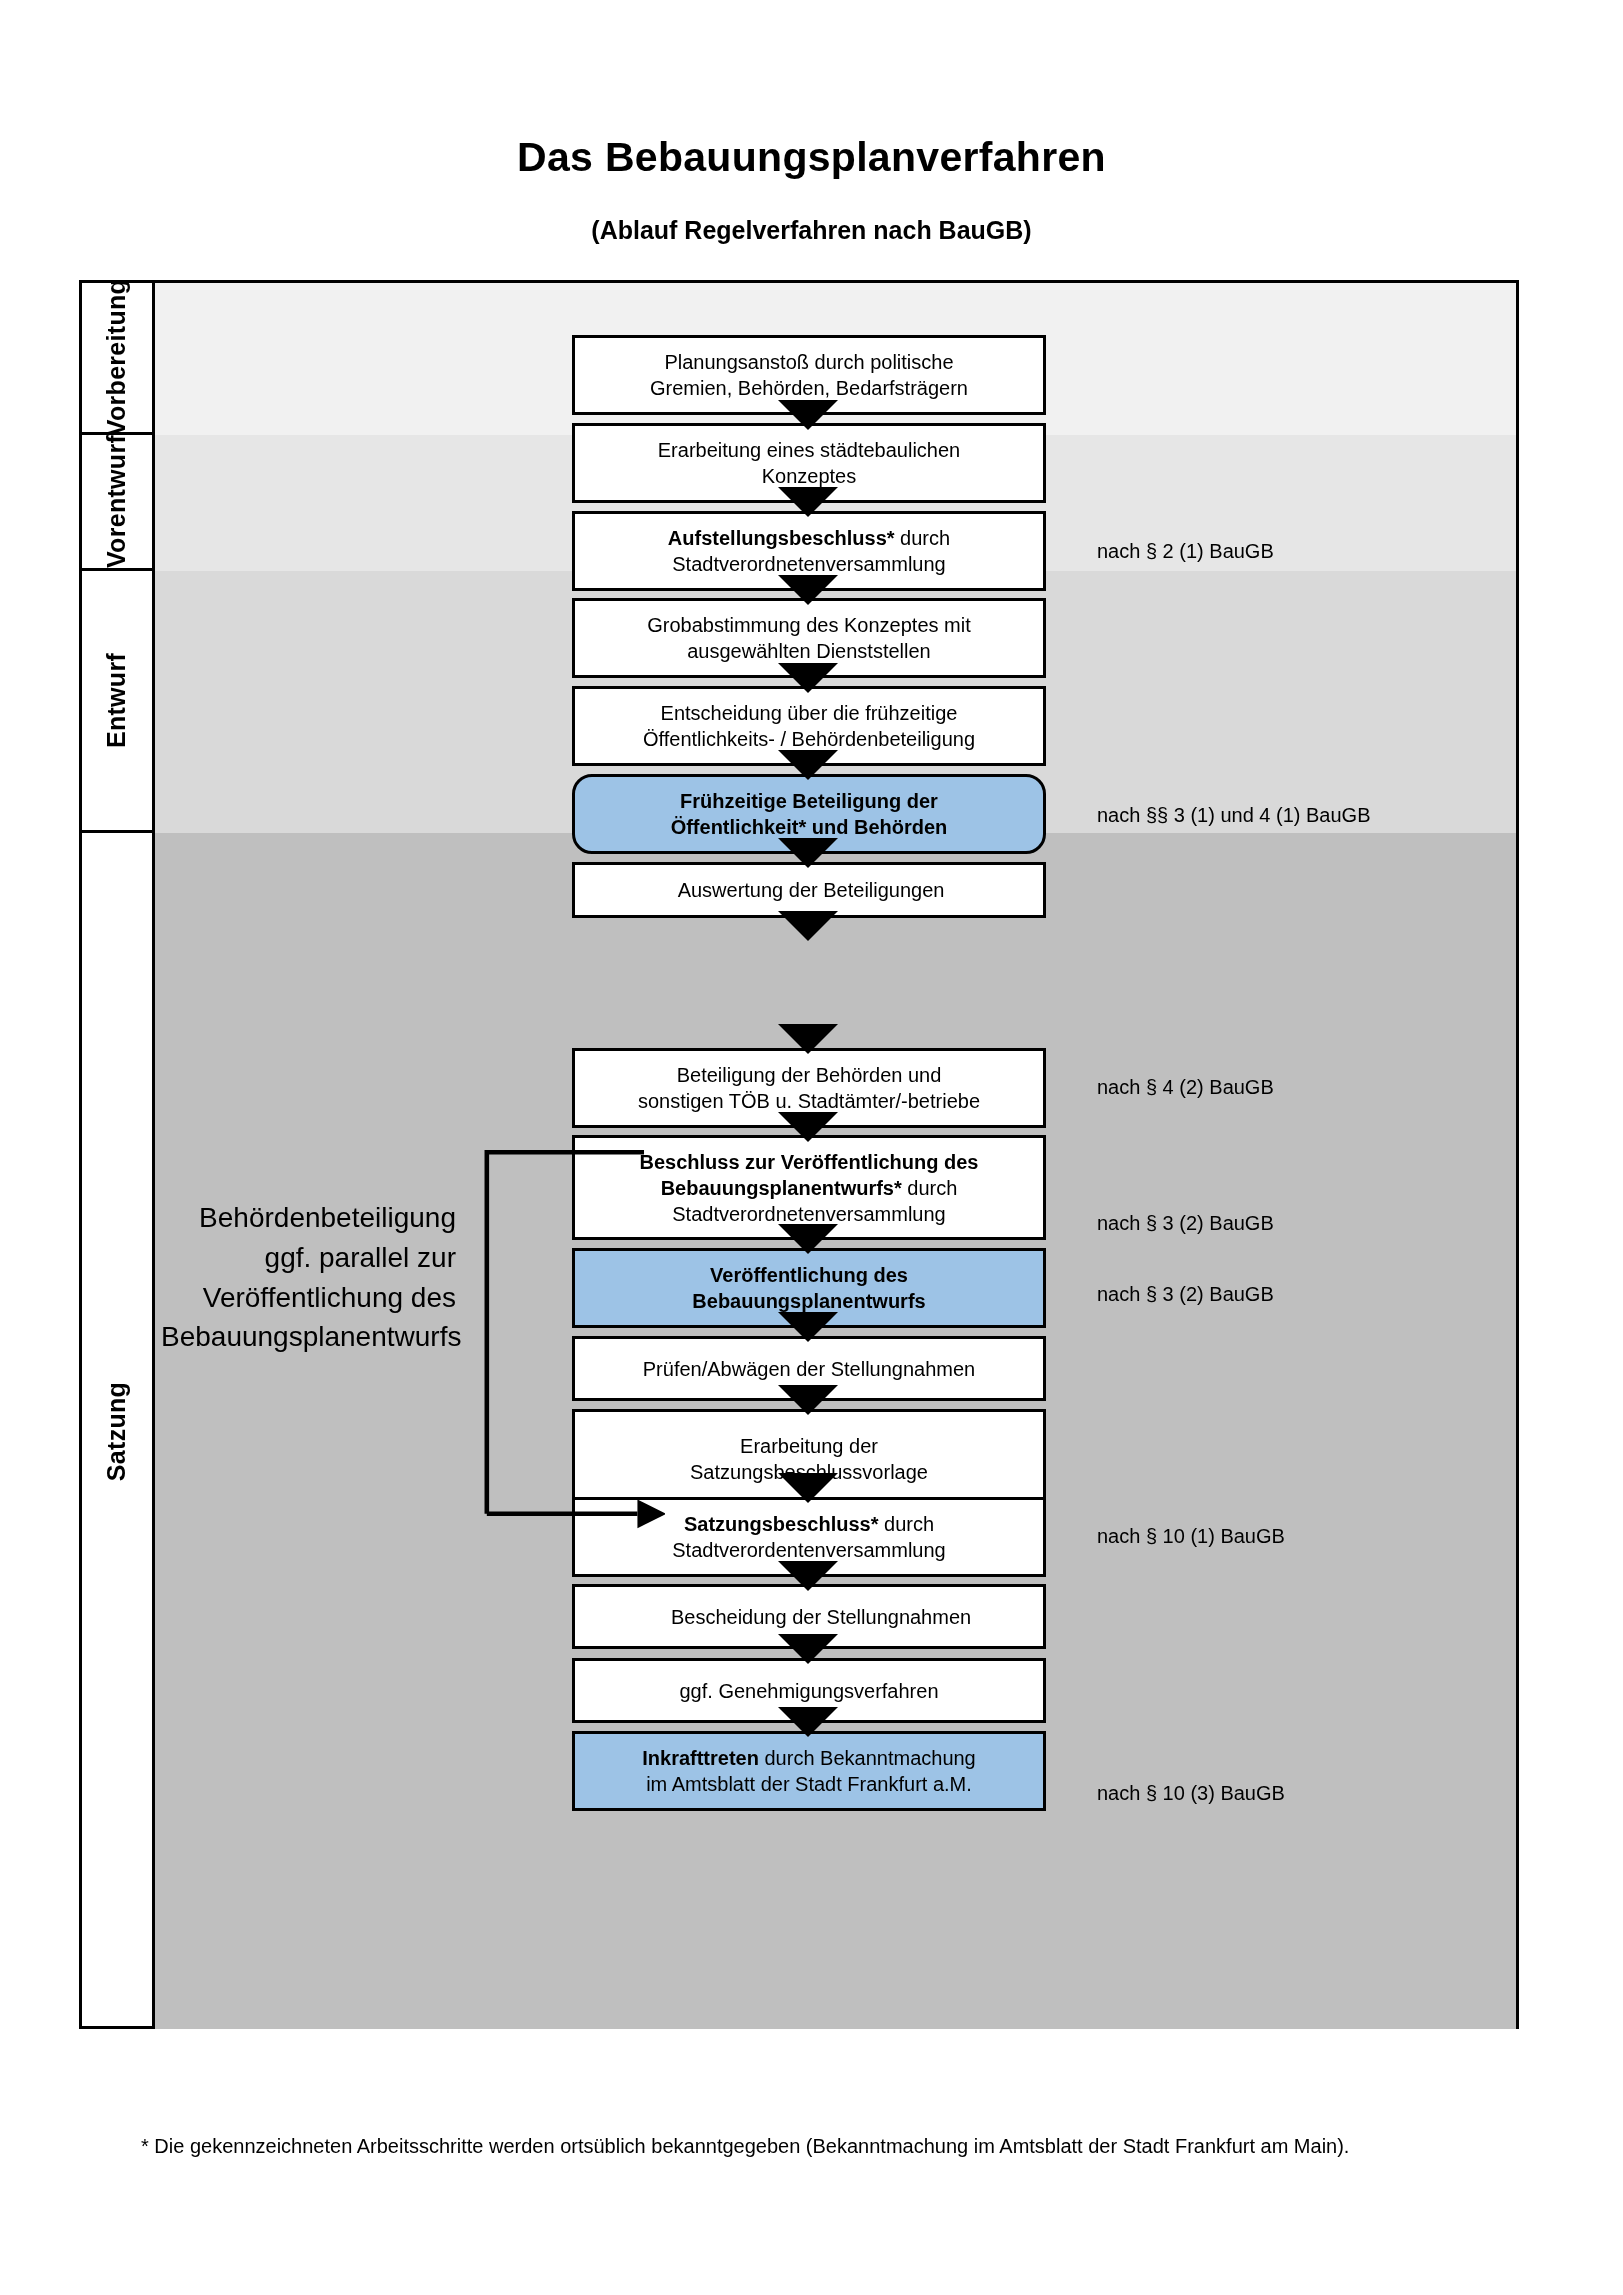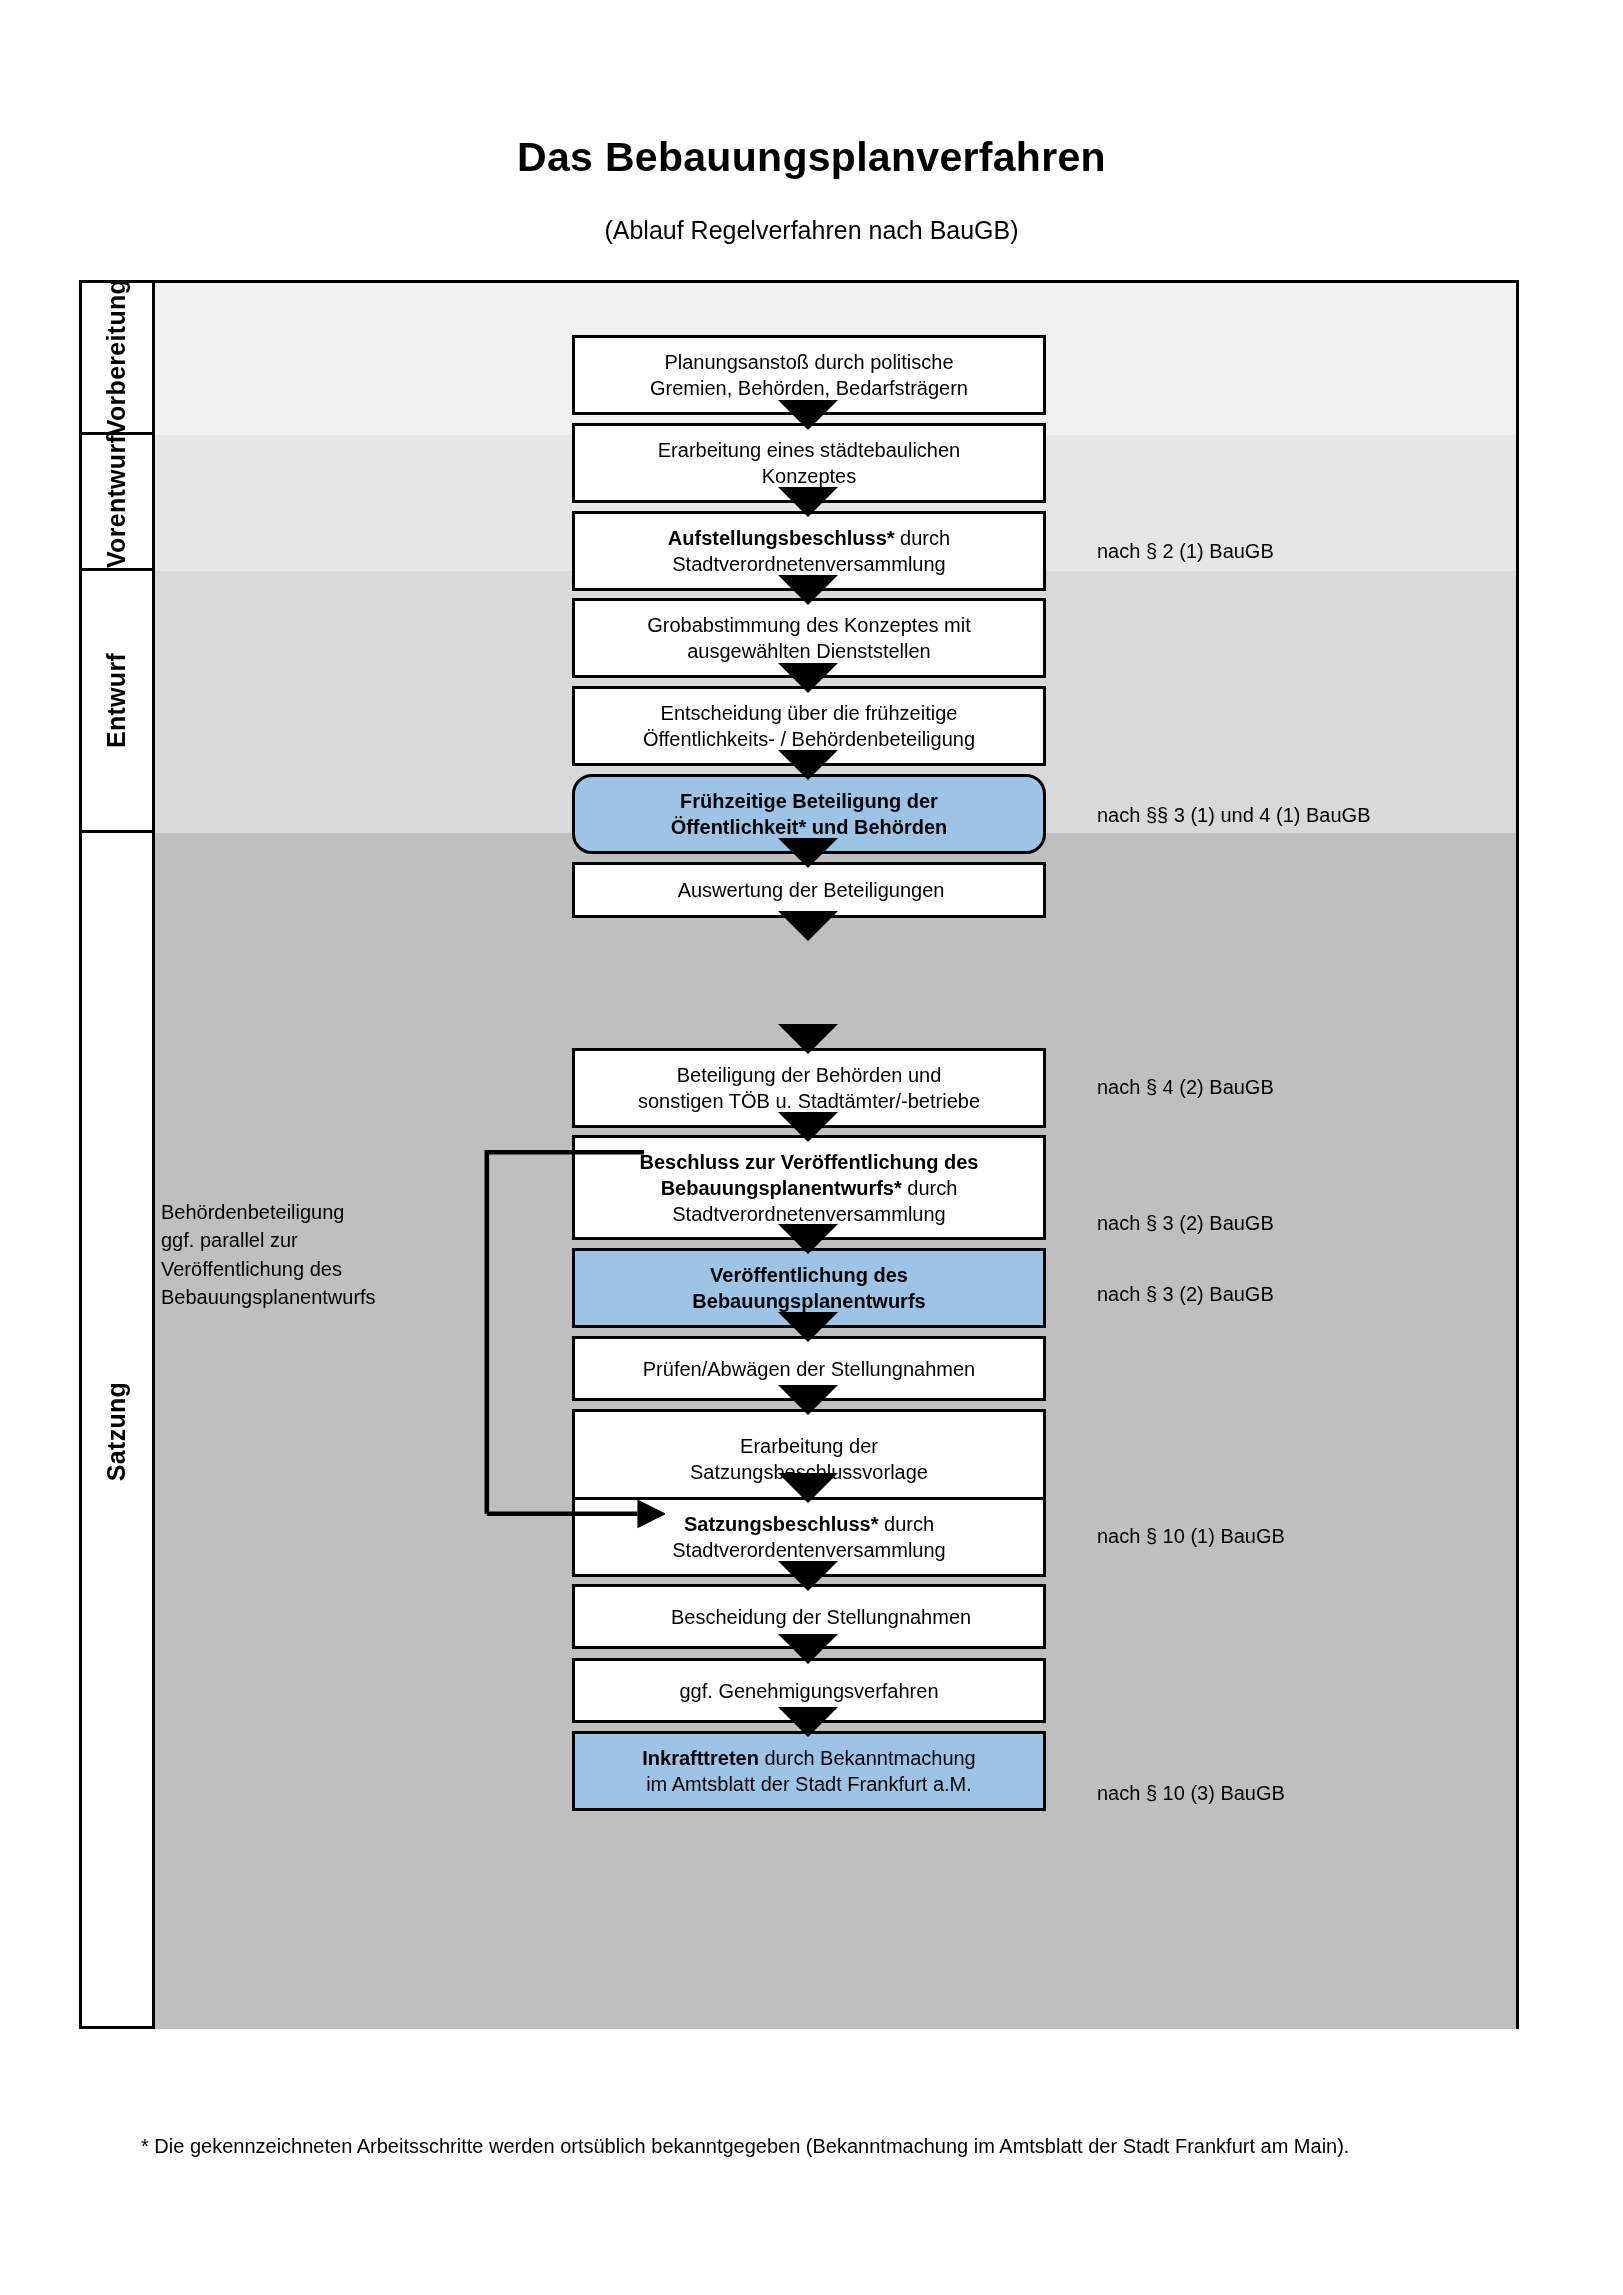--- a/index.html
+++ b/index.html
@@ -10,21 +10,21 @@
     color:#000;overflow:hidden;
   }
 
   
   #doc-title{
     position:absolute;left:0;top:134px;width:1623px;
     text-align:center;font-size:41px;font-weight:bold;letter-spacing:0.3px;
   }
   #doc-subtitle{
     position:absolute;left:0;top:216px;width:1623px;
-    text-align:center;font-size:25px;font-weight:normal;
+    text-align:center;font-size:25px;font-weight:bold;
   }
 
   
   #frame{
     position:absolute;left:79px;top:280px;
     width:1440px;height:1749px;
     border:3.3px solid #000;box-sizing:border-box;
   }
 
   
@@ -69,22 +69,22 @@
     border-top:30px solid #000;
   }
 
   
   .legal{
     position:absolute;font-size:20px;white-space:nowrap;z-index:3;
   }
 
   
   #side-note{
-    position:absolute;font-size:20px;line-height:1.42;
-    text-align:left;z-index:3;
+    position:absolute;font-size:28px;line-height:1.42;
+    text-align:right;z-index:3;
   }
 
   
   #connector{position:absolute;z-index:4;pointer-events:none;}
 
   
   #footnote{
     position:absolute;left:141px;top:2131px;width:1378px;
     font-size:20px;line-height:1.55;
   }

